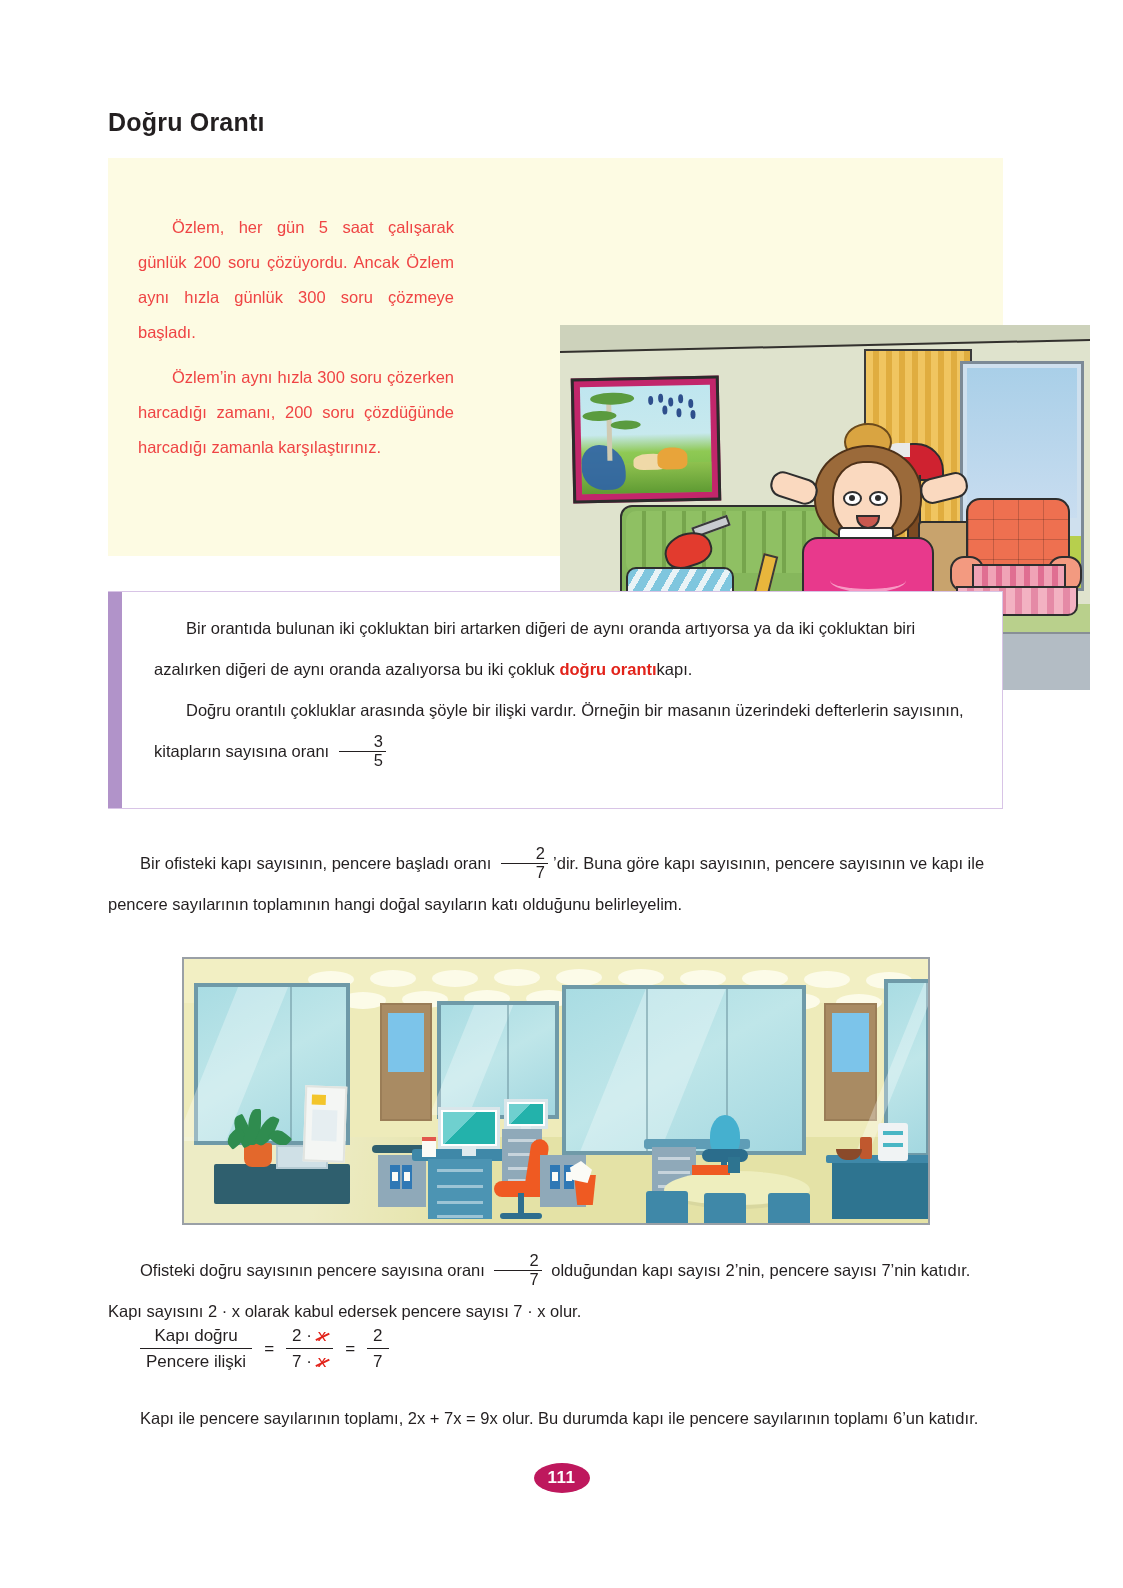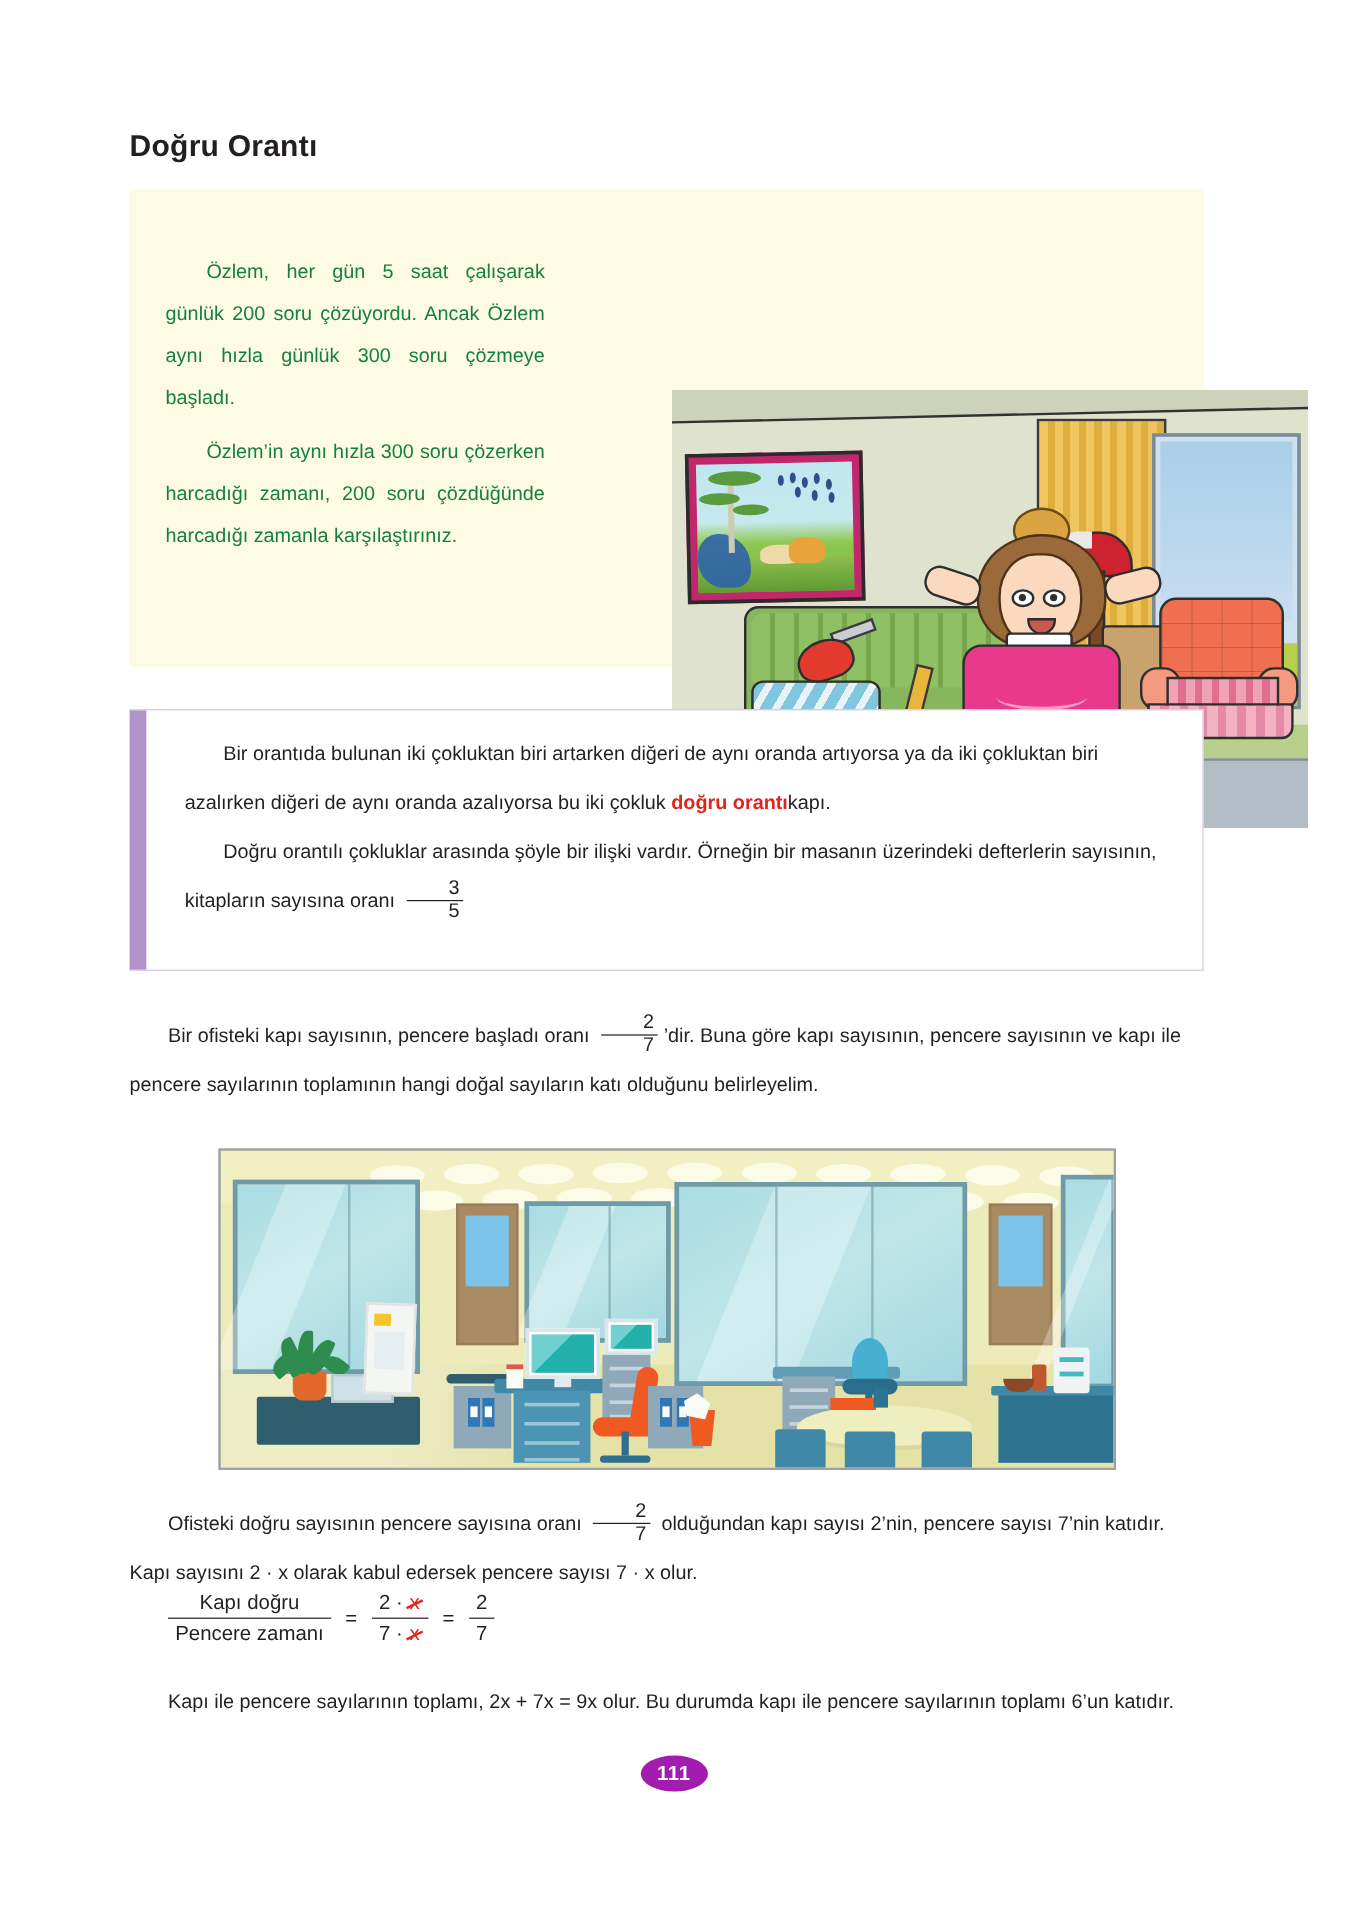--- a/index.html
+++ b/index.html
@@ -43,21 +43,21 @@
     background: #fdfbe3;
   }
   .intro-text {
     position: absolute;
     left: 30px;
     top: 52px;
     width: 316px;
     font-size: 16.5px;
     line-height: 35px;
     text-align: justify;
-    color: #15803d;
+    color: #ef4444;
   }
   .intro-text p { margin: 0 0 10px 0; text-indent: 34px; }
   .intro-text p:last-child { margin-bottom: 0; }
 
   
   .illus-room {
     position: absolute;
     left: 452px;
     top: 167px;
     width: 530px;
@@ -556,21 +556,21 @@
   .para-final { left: 108px; top: 1398px; width: 900px; }
 
   
   .page-num {
     position: absolute;
     left: 50%;
     top: 1463px;
     transform: translateX(-50%);
     width: 56px;
     height: 30px;
-    background: #a21caf;
+    background: #be185d;
     border-radius: 50%;
     color: #ffffff;
     font-size: 17px;
     font-weight: bold;
     display: flex;
     align-items: center;
     justify-content: center;
     letter-spacing: 0.5px;
   }
 </style>
@@ -837,21 +837,21 @@
   <div class="para para-sol">
     <p><span>Ofisteki doğru sayısının pencere sayısına oranı </span><span class="frac">
           <span class="num">2</span>
           <span class="den">7</span>
         </span><span> olduğundan kapı sayısı 2’nin, pencere sayısı 7’nin katıdır. Kapı sayısını 2 · x olarak kabul edersek pencere sayısı 7 · x olur.</span></p>
   </div>
 
   <div class="eq-ratio">
     <span class="eq-col">
       <span class="num">Kapı doğru</span>
-      <span class="den">Pencere zamanı</span>
+      <span class="den">Pencere ilişki</span>
     </span>
     <span class="eq-eq">=</span>
     <span class="eq-col">
       <span class="num"><span>2 ·</span> <span class="cancel-x">x</span></span>
       <span class="den"><span>7 ·</span> <span class="cancel-x">x</span></span>
     </span>
     <span class="eq-eq">=</span>
     <span class="eq-col">
       <span class="num">2</span>
       <span class="den">7</span>

